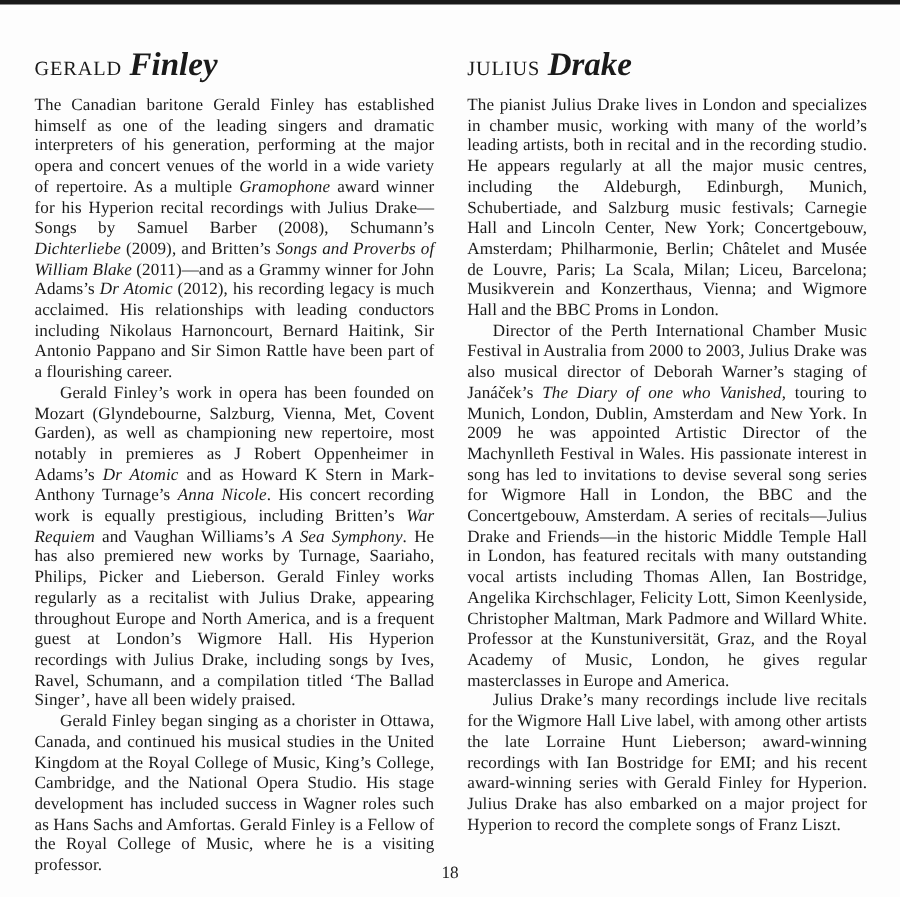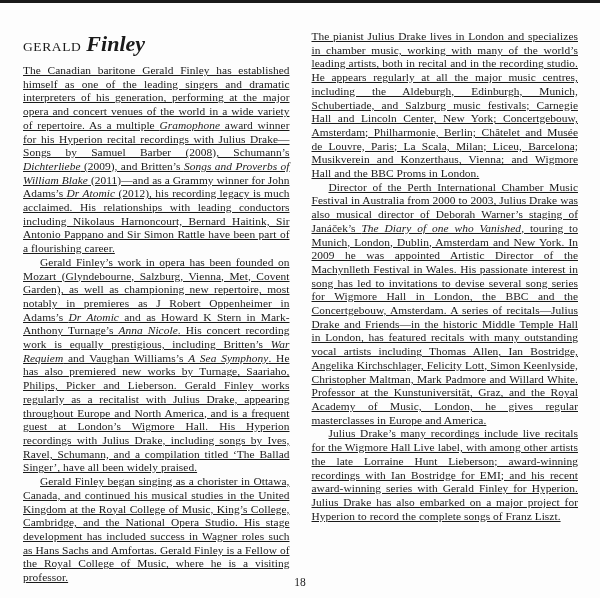--- a/index.html
+++ b/index.html
@@ -35,21 +35,20 @@
     font-style: italic;
     font-weight: bold;
     margin-left: 5px;
   }
   .paras p {
     margin: 0;
     font-size: 11.4px;
     line-height: 13.7px;
     text-align: justify;
     letter-spacing: 0.05px;
-    text-decoration: underline;
   }
   .paras p.indent { text-indent: 17px; }
   .paras em { font-style: italic; }
   .pageno {
     position: absolute;
     bottom: 10px; left: 0;
     width: 100%;
     text-align: center;
     font-size: 11.5px;
   }
@@ -67,20 +66,23 @@
         <span class="heading-caps">GERALD</span><span class="heading-italic">Finley</span>
       </h2>
       <div class="paras">
           <p><span>The Canadian baritone Gerald Finley has established himself as one of the leading singers and dramatic interpreters of his generation, performing at the major opera and concert venues of the world in a wide variety of repertoire. As a multiple </span><em>Gramophone</em><span> award winner for his Hyperion recital recordings with Julius Drake—Songs by Samuel Barber (2008), Schumann’s </span><em>Dichterliebe</em><span> (2009), and Britten’s </span><em>Songs and Proverbs of William Blake</em><span> (2011)—and as a Grammy winner for John Adams’s </span><em>Dr Atomic</em><span> (2012), his recording legacy is much acclaimed. His relationships with leading conductors including Nikolaus Harnoncourt, Bernard Haitink, Sir Antonio Pappano and Sir Simon Rattle have been part of a flourishing career.</span></p>
           <p class="indent"><span>Gerald Finley’s work in opera has been founded on Mozart (Glyndebourne, Salzburg, Vienna, Met, Covent Garden), as well as championing new repertoire, most notably in premieres as J Robert Oppenheimer in Adams’s </span><em>Dr Atomic</em><span> and as Howard K Stern in Mark-Anthony Turnage’s </span><em>Anna Nicole</em><span>. His concert recording work is equally prestigious, including Britten’s </span><em>War Requiem</em><span> and Vaughan Williams’s </span><em>A Sea Symphony</em><span>. He has also premiered new works by Turnage, Saariaho, Philips, Picker and Lieberson. Gerald Finley works regularly as a recitalist with Julius Drake, appearing throughout Europe and North America, and is a frequent guest at London’s Wigmore Hall. His Hyperion recordings with Julius Drake, including songs by Ives, Ravel, Schumann, and a compilation titled ‘The Ballad Singer’, have all been widely praised.</span></p>
           <p class="indent"><span>Gerald Finley began singing as a chorister in Ottawa, Canada, and continued his musical studies in the United Kingdom at the Royal College of Music, King’s College, Cambridge, and the National Opera Studio. His stage development has included success in Wagner roles such as Hans Sachs and Amfortas. Gerald Finley is a Fellow of the Royal College of Music, where he is a visiting professor.</span></p>
         </div>
     </section>
 
     <section class="col">
+      <h2 class="col-heading">
+        <span class="heading-caps">JULIUS</span><span class="heading-italic">Drake</span>
+      </h2>
       <div class="paras">
           <p><span>The pianist Julius Drake lives in London and specializes in chamber music, working with many of the world’s leading artists, both in recital and in the recording studio. He appears regularly at all the major music centres, including the Aldeburgh, Edinburgh, Munich, Schubertiade, and Salzburg music festivals; Carnegie Hall and Lincoln Center, New York; Concertgebouw, Amsterdam; Philharmonie, Berlin; Châtelet and Musée de Louvre, Paris; La Scala, Milan; Liceu, Barcelona; Musikverein and Konzerthaus, Vienna; and Wigmore Hall and the BBC Proms in London.</span></p>
           <p class="indent"><span>Director of the Perth International Chamber Music Festival in Australia from 2000 to 2003, Julius Drake was also musical director of Deborah Warner’s staging of Janáček’s </span><em>The Diary of one who Vanished</em><span>, touring to Munich, London, Dublin, Amsterdam and New York. In 2009 he was appointed Artistic Director of the Machynlleth Festival in Wales. His passionate interest in song has led to invitations to devise several song series for Wigmore Hall in London, the BBC and the Concertgebouw, Amsterdam. A series of recitals—Julius Drake and Friends—in the historic Middle Temple Hall in London, has featured recitals with many outstanding vocal artists including Thomas Allen, Ian Bostridge, Angelika Kirchschlager, Felicity Lott, Simon Keenlyside, Christopher Maltman, Mark Padmore and Willard White. Professor at the Kunstuniversität, Graz, and the Royal Academy of Music, London, he gives regular masterclasses in Europe and America.</span></p>
           <p class="indent"><span>Julius Drake’s many recordings include live recitals for the Wigmore Hall Live label, with among other artists the late Lorraine Hunt Lieberson; award-winning recordings with Ian Bostridge for EMI; and his recent award-winning series with Gerald Finley for Hyperion. Julius Drake has also embarked on a major project for Hyperion to record the complete songs of Franz Liszt.</span></p>
         </div>
     </section>
 
   </div>
 </div>
 

